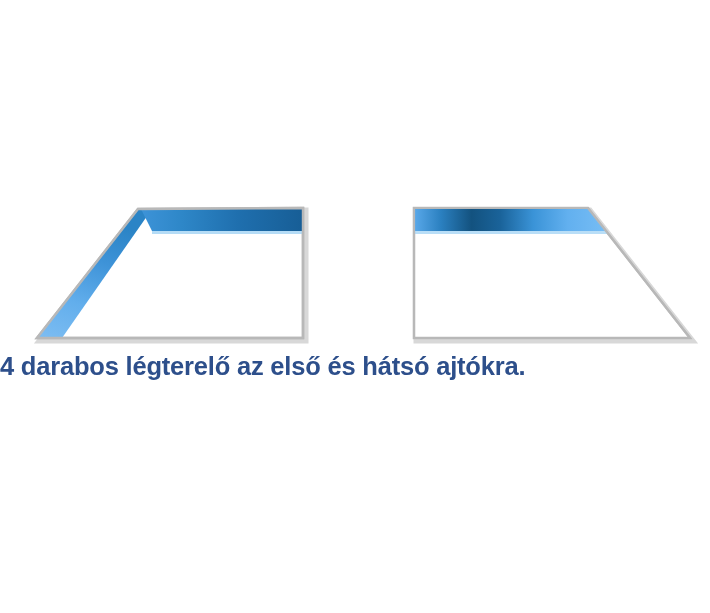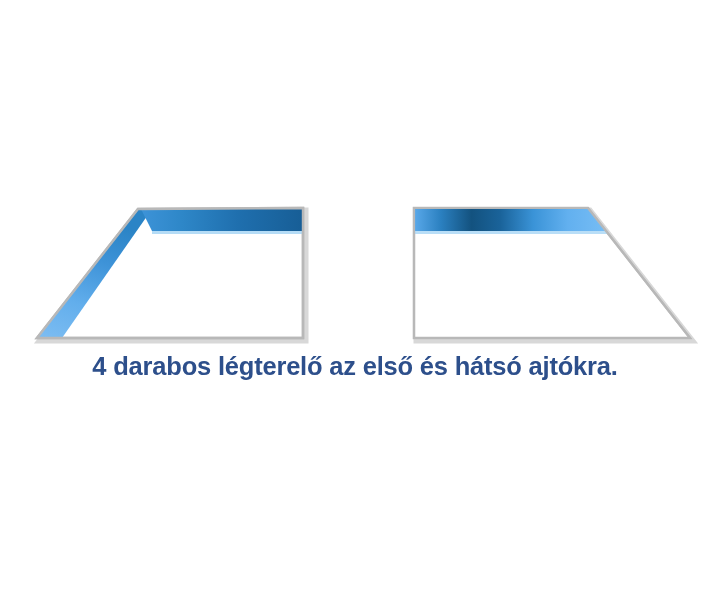--- a/index.html
+++ b/index.html
@@ -24,21 +24,20 @@
     left: 0;
     top: 0;
     width: 710px;
     height: 355px;
   }
   #caption {
     position: absolute;
     left: 0;
     top: 352px;
     width: 710px;
-    text-align: center;
     font-family: "Liberation Sans", sans-serif;
     font-weight: bold;
     font-size: 25.5px;
     letter-spacing: -0.2px;
     color: #2d4f8b;
     white-space: nowrap;
   }
 </style>
 </head>
 <body>

